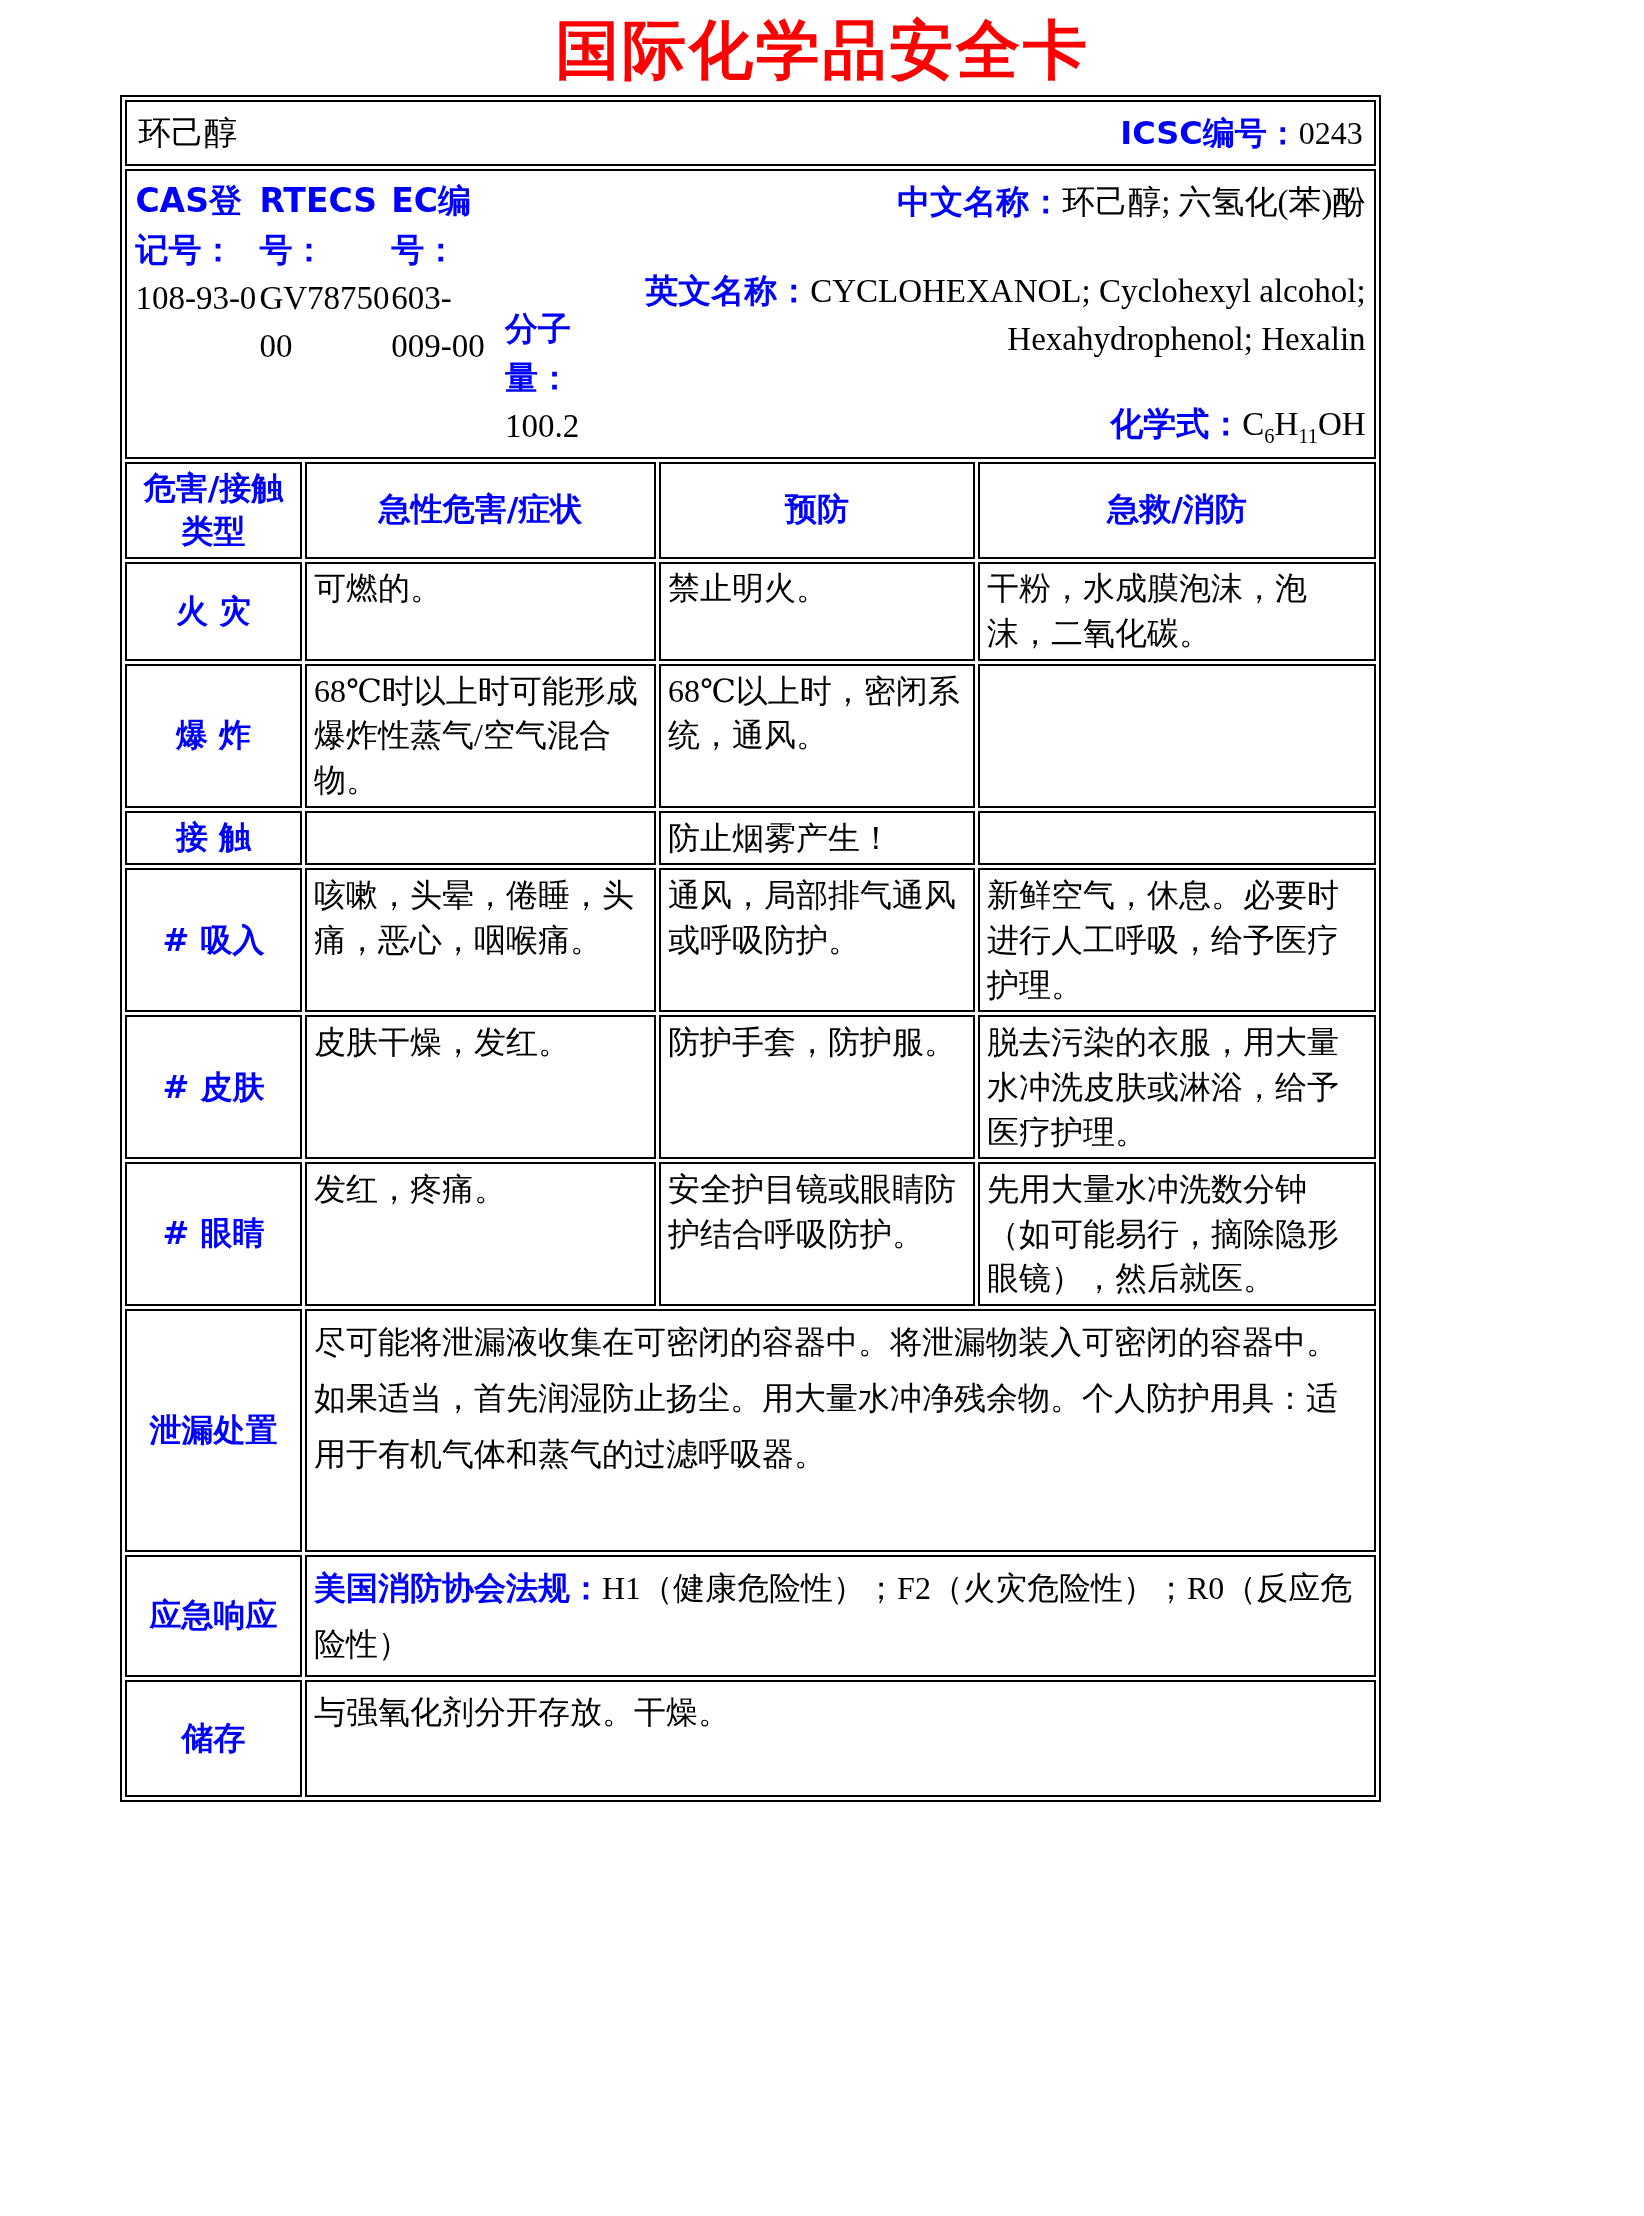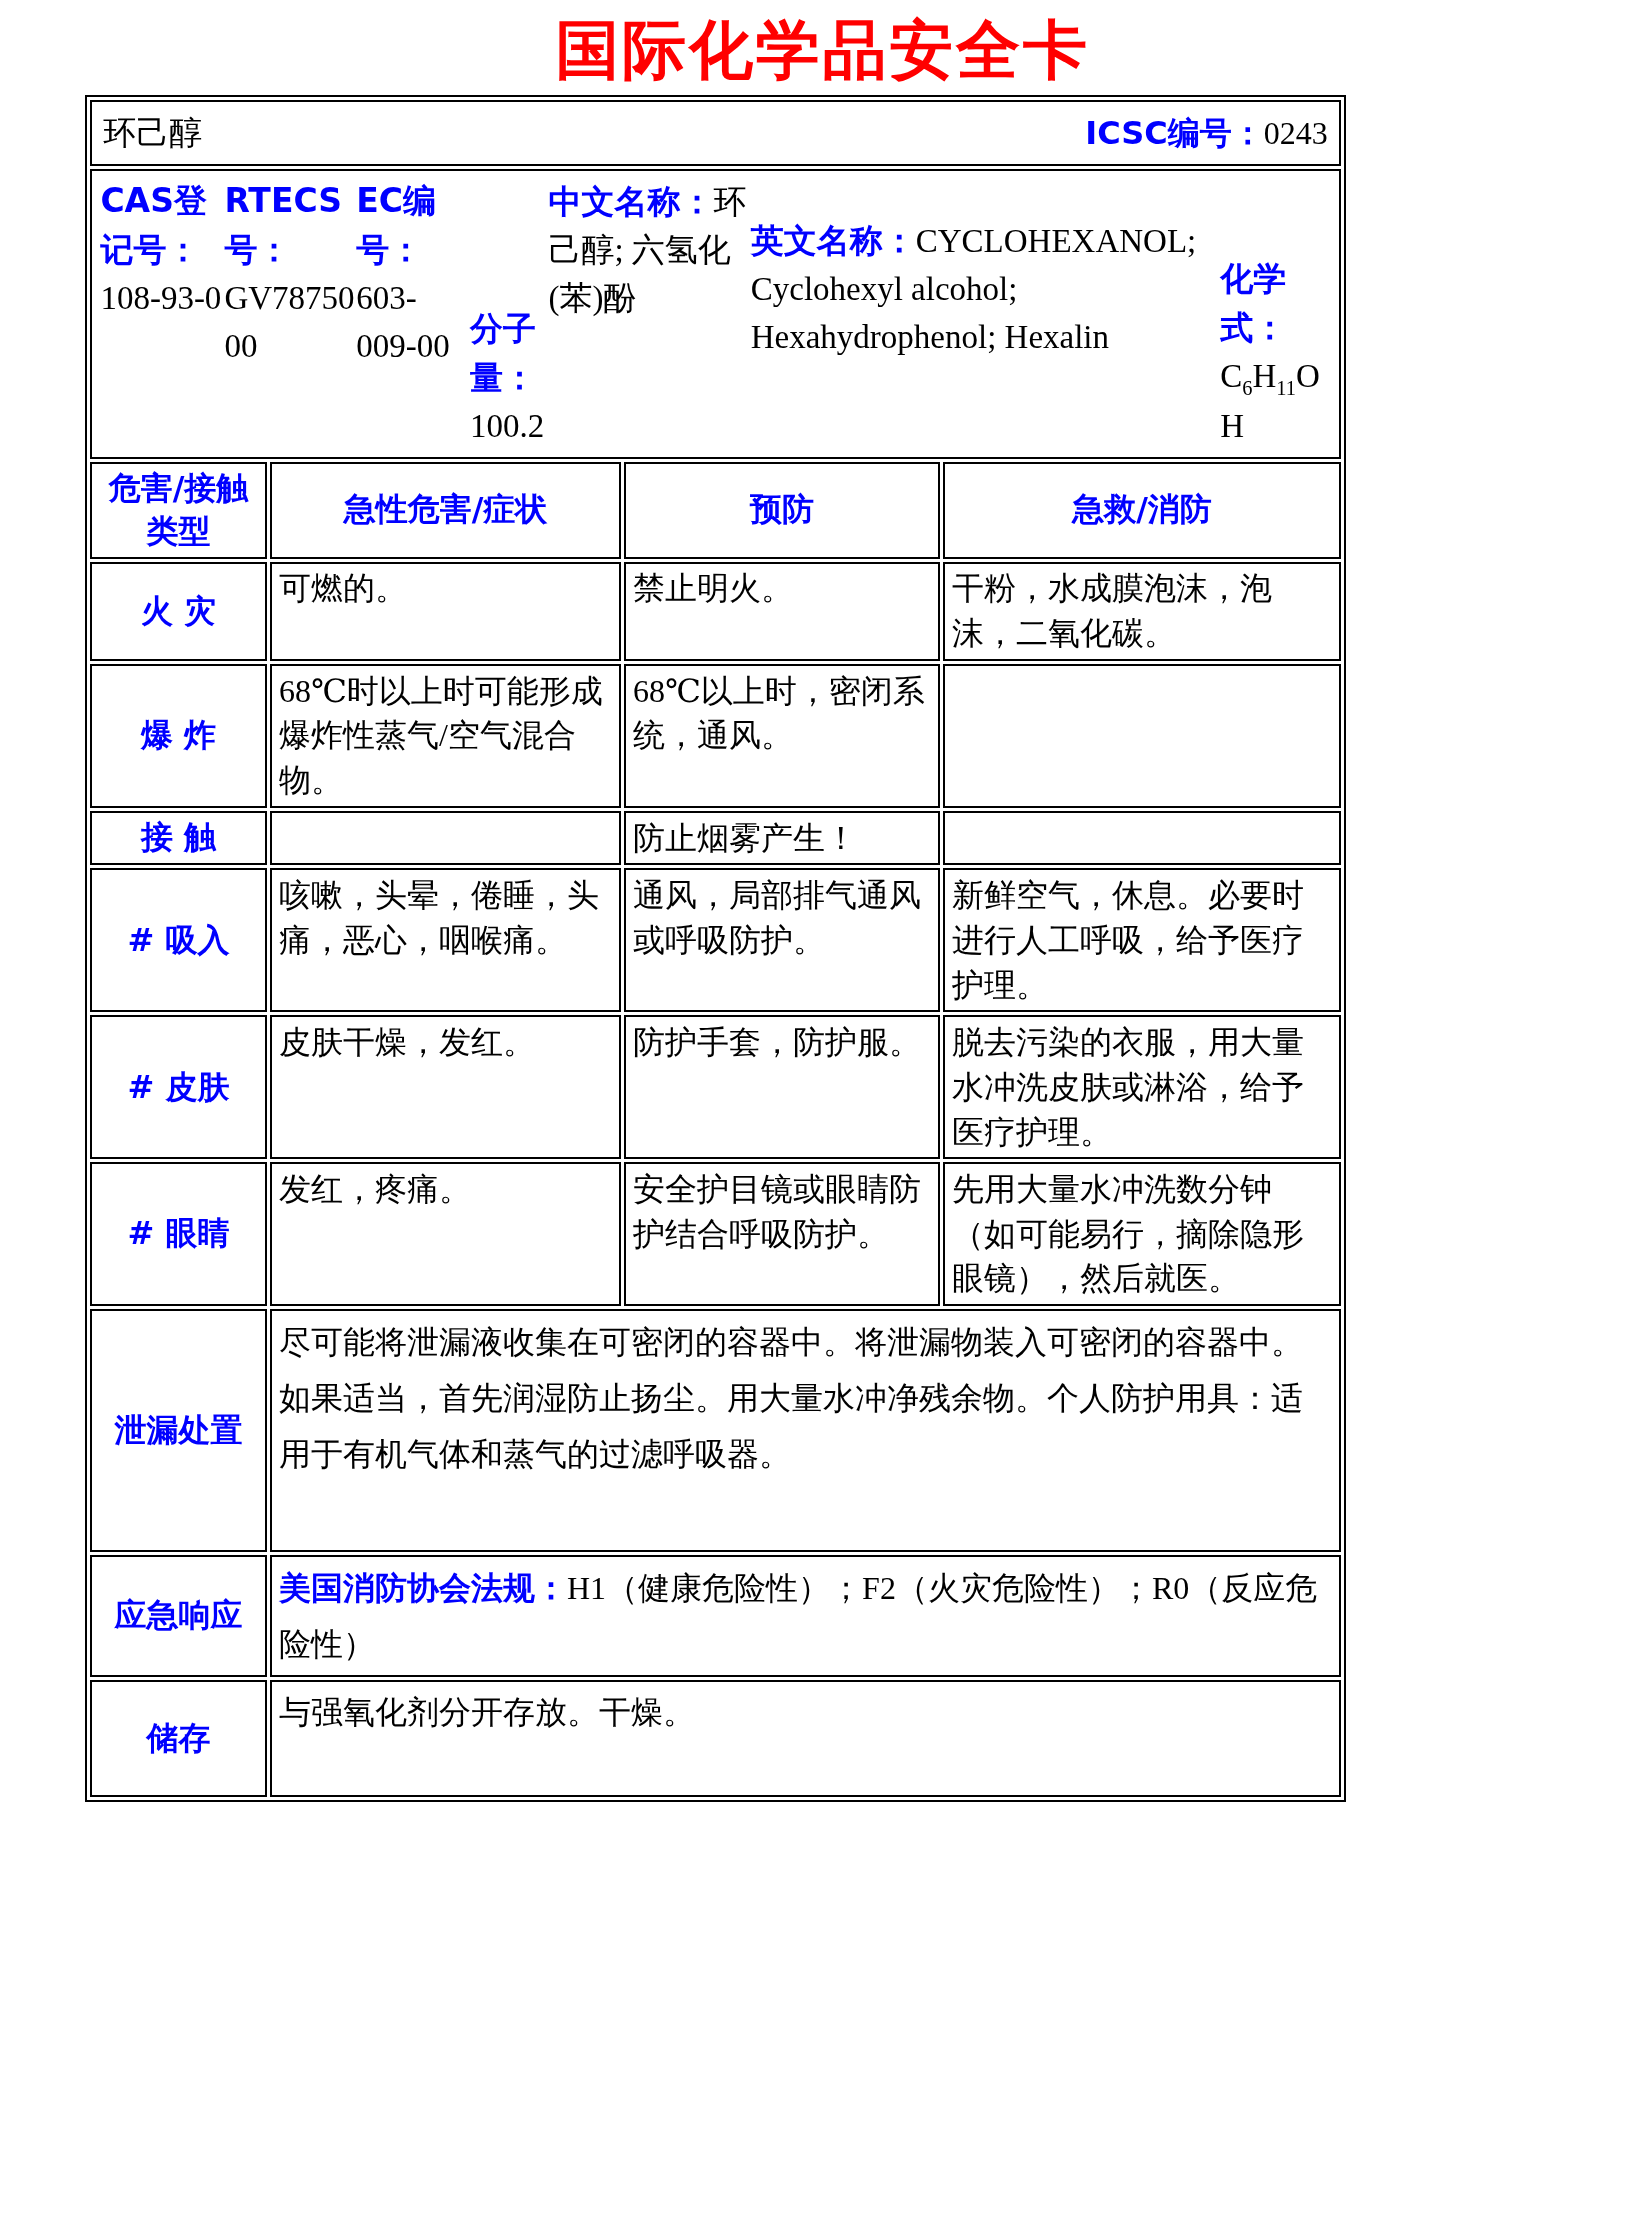--- a/index.html
+++ b/index.html
@@ -18,21 +18,21 @@
     font-family: "DejaVu Sans", "Liberation Sans", sans-serif;
     font-weight: bold;
     font-size: 64px;
     line-height: 1.1;
     color: #ff0000;
     letter-spacing: 2.8px;
   }
   table.icsc {
     table-layout: fixed;
     width: 1261px;
-    margin-left: 85px;
+    margin-left: 120px;
     border: 2.8px solid #000;
     border-collapse: separate;
     border-spacing: 3.5px;
     background: #fff;
   }
   td {
     border: 2.1px solid #000;
     vertical-align: top;
     padding: 2.8px 7px;
     font-size: 32px;
@@ -47,21 +47,21 @@
   }
   
   .name-cell { vertical-align: middle; }
   .name-flex { display: flex; justify-content: space-between; align-items: center; padding: 0 4.2px; }
   .name-flex .chem { font-size: 33px; }
   .name-flex .icsc { font-size: 32px; }
   
   .identity-cell { vertical-align: top; }
   .identity-flex { display: flex; height: 274px; padding: 2.8px 1.4px; }
   .id-left { width: 448px; display: flex; flex-direction: row; }
-  .id-right { flex: 1; display: flex; flex-direction: row; }
+  .id-right { flex: 1; display: flex; flex-direction: column; text-align: right; }
   .id-line { font-size: 33px; line-height: 1.45; }
   .id-left .mw { margin-top: auto; }
   .id-right .cn { margin-top: 1.4px; }
   .id-right .en { margin-top: 40px; }
   .id-right .formula { margin-top: auto; }
   sub { font-size: 0.62em; }
   
   .hdr, .rowlab {
     vertical-align: middle;
     text-align: center;

